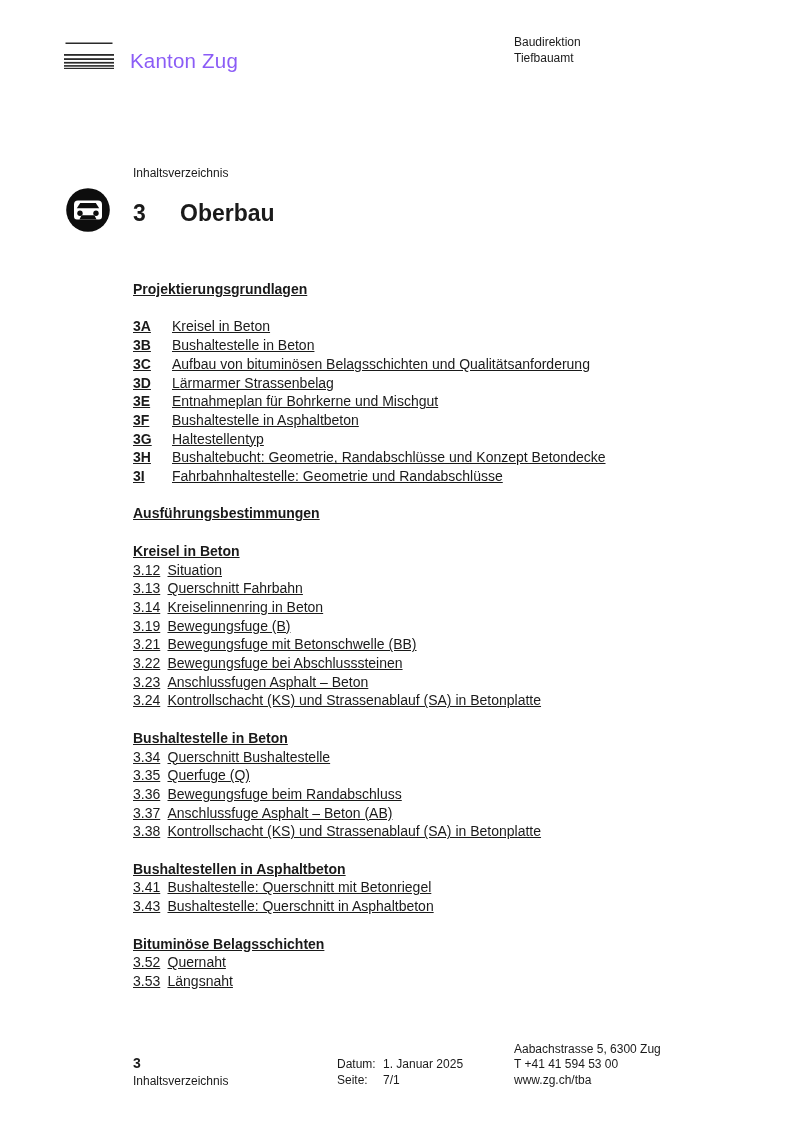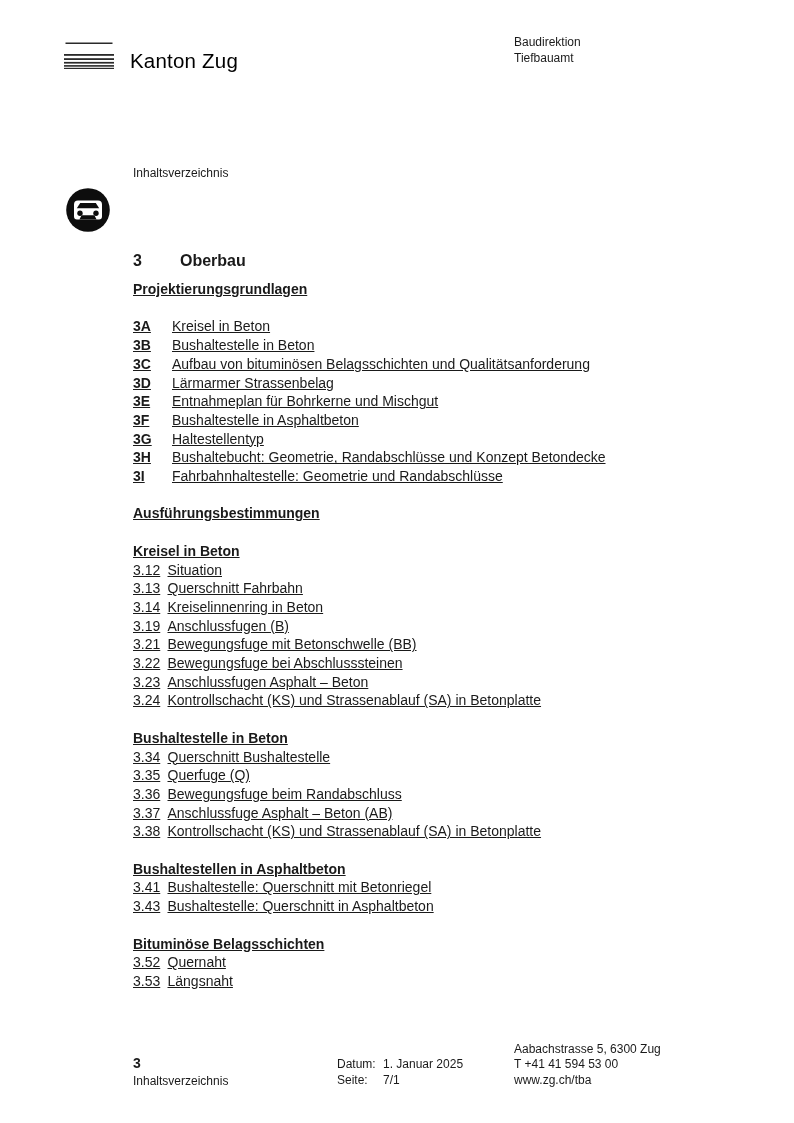--- a/index.html
+++ b/index.html
@@ -11,32 +11,32 @@
     position:relative;
     overflow:hidden;
     -webkit-font-smoothing:antialiased;
   }
   .abs{position:absolute;}
 
   
   .logo{left:64px;top:42px;}
   .wordmark{
     left:130px;top:50px;
-    font-size:20.5px;line-height:22px;color:#000000;
+    font-size:20.5px;line-height:22px;color:#8b5cf6;
     letter-spacing:.2px;
   }
   .org-block{
     left:514px;top:35px;
     font-size:12px;line-height:15.5px;
   }
 
   
   .eyebrow{left:133px;top:166px;font-size:12px;line-height:15px;}
   .chapter-icon{left:66px;top:188px;}
-  .title-row{left:133px;top:202px;font-size:16px;font-weight:bold;line-height:22px;margin-top:48px;}
+  .title-row{left:133px;top:202px;font-size:23px;font-weight:bold;line-height:22px;}
   .title-row .chap-num{display:inline-block;width:47px;}
 
   
   .toc{
     left:133px;top:280px;width:540px;
     font-size:14px;line-height:18.7px;text-decoration:underline;
   }
   .section:not(:first-child){margin-top:18.7px;}
   .section:first-child .sec-items{margin-top:18.7px;}
   .sec-heading{font-weight:bold;}
@@ -144,21 +144,21 @@
         <div class="toc-row">
           <span class="toc-code">3.13</span>
           <span>Querschnitt Fahrbahn</span>
         </div>
         <div class="toc-row">
           <span class="toc-code">3.14</span>
           <span>Kreiselinnenring in Beton</span>
         </div>
         <div class="toc-row">
           <span class="toc-code">3.19</span>
-          <span>Anschlussfugen (B)</span>
+          <span>Bewegungsfuge (B)</span>
         </div>
         <div class="toc-row">
           <span class="toc-code">3.21</span>
           <span>Bewegungsfuge mit Betonschwelle (BB)</span>
         </div>
         <div class="toc-row">
           <span class="toc-code">3.22</span>
           <span>Bewegungsfuge bei Abschlusssteinen</span>
         </div>
         <div class="toc-row">

